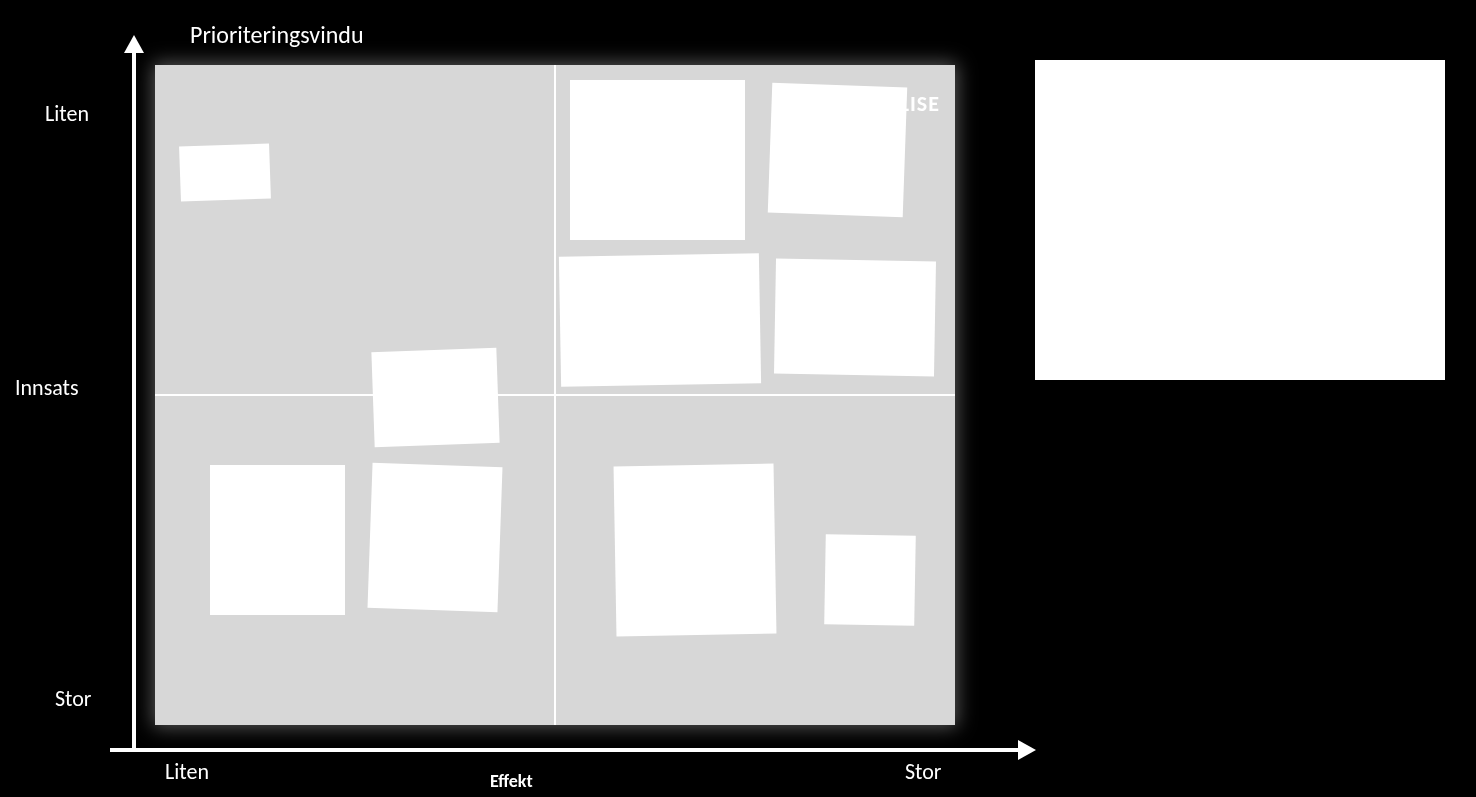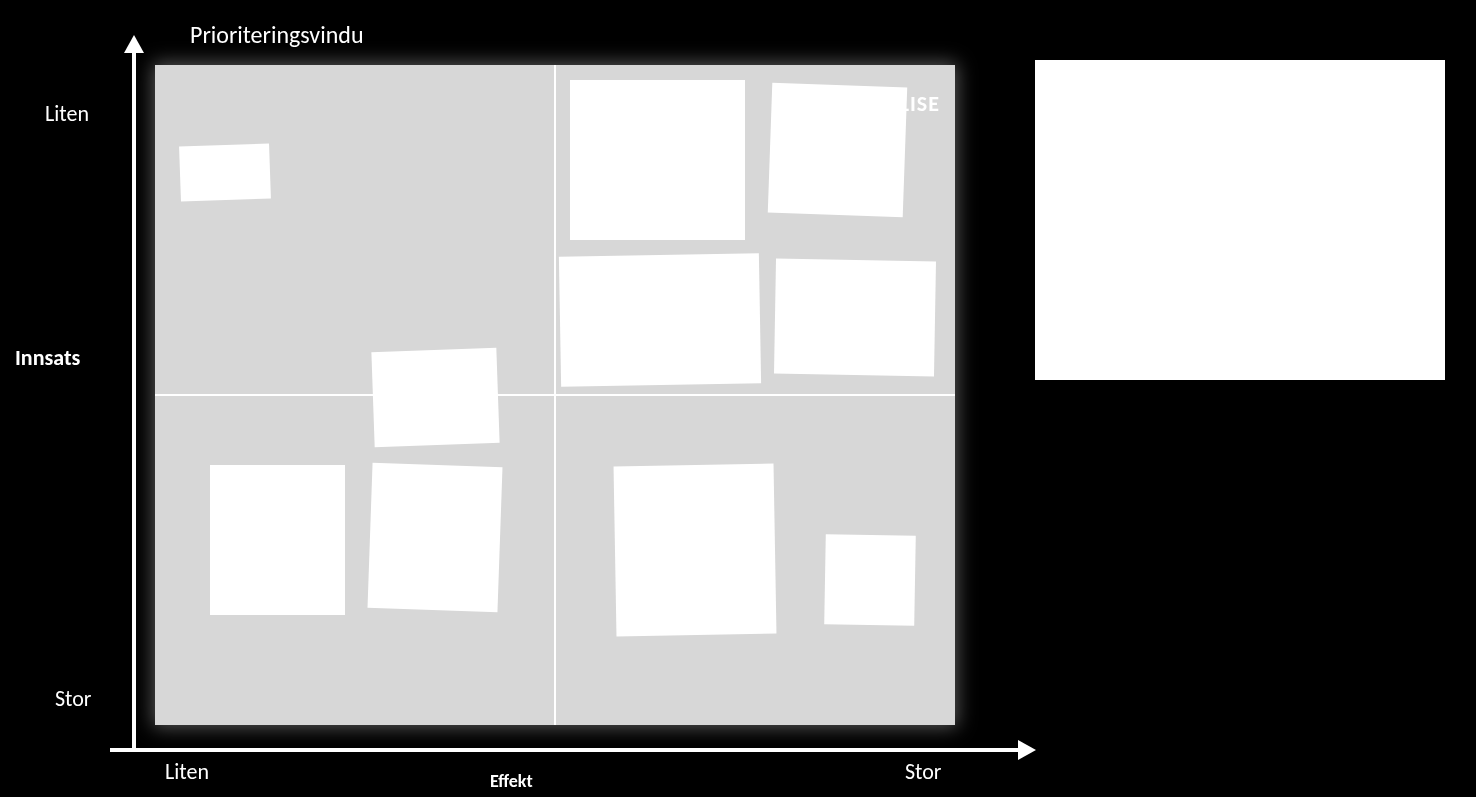--- a/index.html
+++ b/index.html
@@ -1,18 +1,18 @@
 <!DOCTYPE html>
 <html><head>
 <meta charset="utf-8">
 <style>
   html,body{margin:0;padding:0;width:1476px;height:797px;background:#000;font-family:Calibri,Arial,sans-serif;color:#fff;overflow:hidden}
   .stage{position:relative;width:1476px;height:708px}
   .title{position:absolute;left:190px;top:20px;font-size:24px}
-  .y-label{position:absolute;left:15px;top:344px;font-size:22px;font-weight:700}
+  .y-label{position:absolute;left:15px;top:374px;font-size:22px;font-weight:400}
   .y-top{position:absolute;left:45px;top:100px;font-size:22px}
   .y-bot{position:absolute;left:55px;top:685px;font-size:22px}
   .x-label{position:absolute;left:490px;top:770px;font-size:18px;font-weight:700}
   .x-left{position:absolute;left:165px;top:758px;font-size:22px}
   .x-right{position:absolute;left:905px;top:758px;font-size:22px}
   .badge{position:absolute;left:900px;top:90px;font-size:22px;color:#fff;font-weight:600;letter-spacing:1px}
   
   .axis{position:absolute;background:#fff}
   .y-axis{left:132px;top:45px;width:4px;height:705px}
   .x-axis{left:110px;top:748px;height:4px;width:912px}

